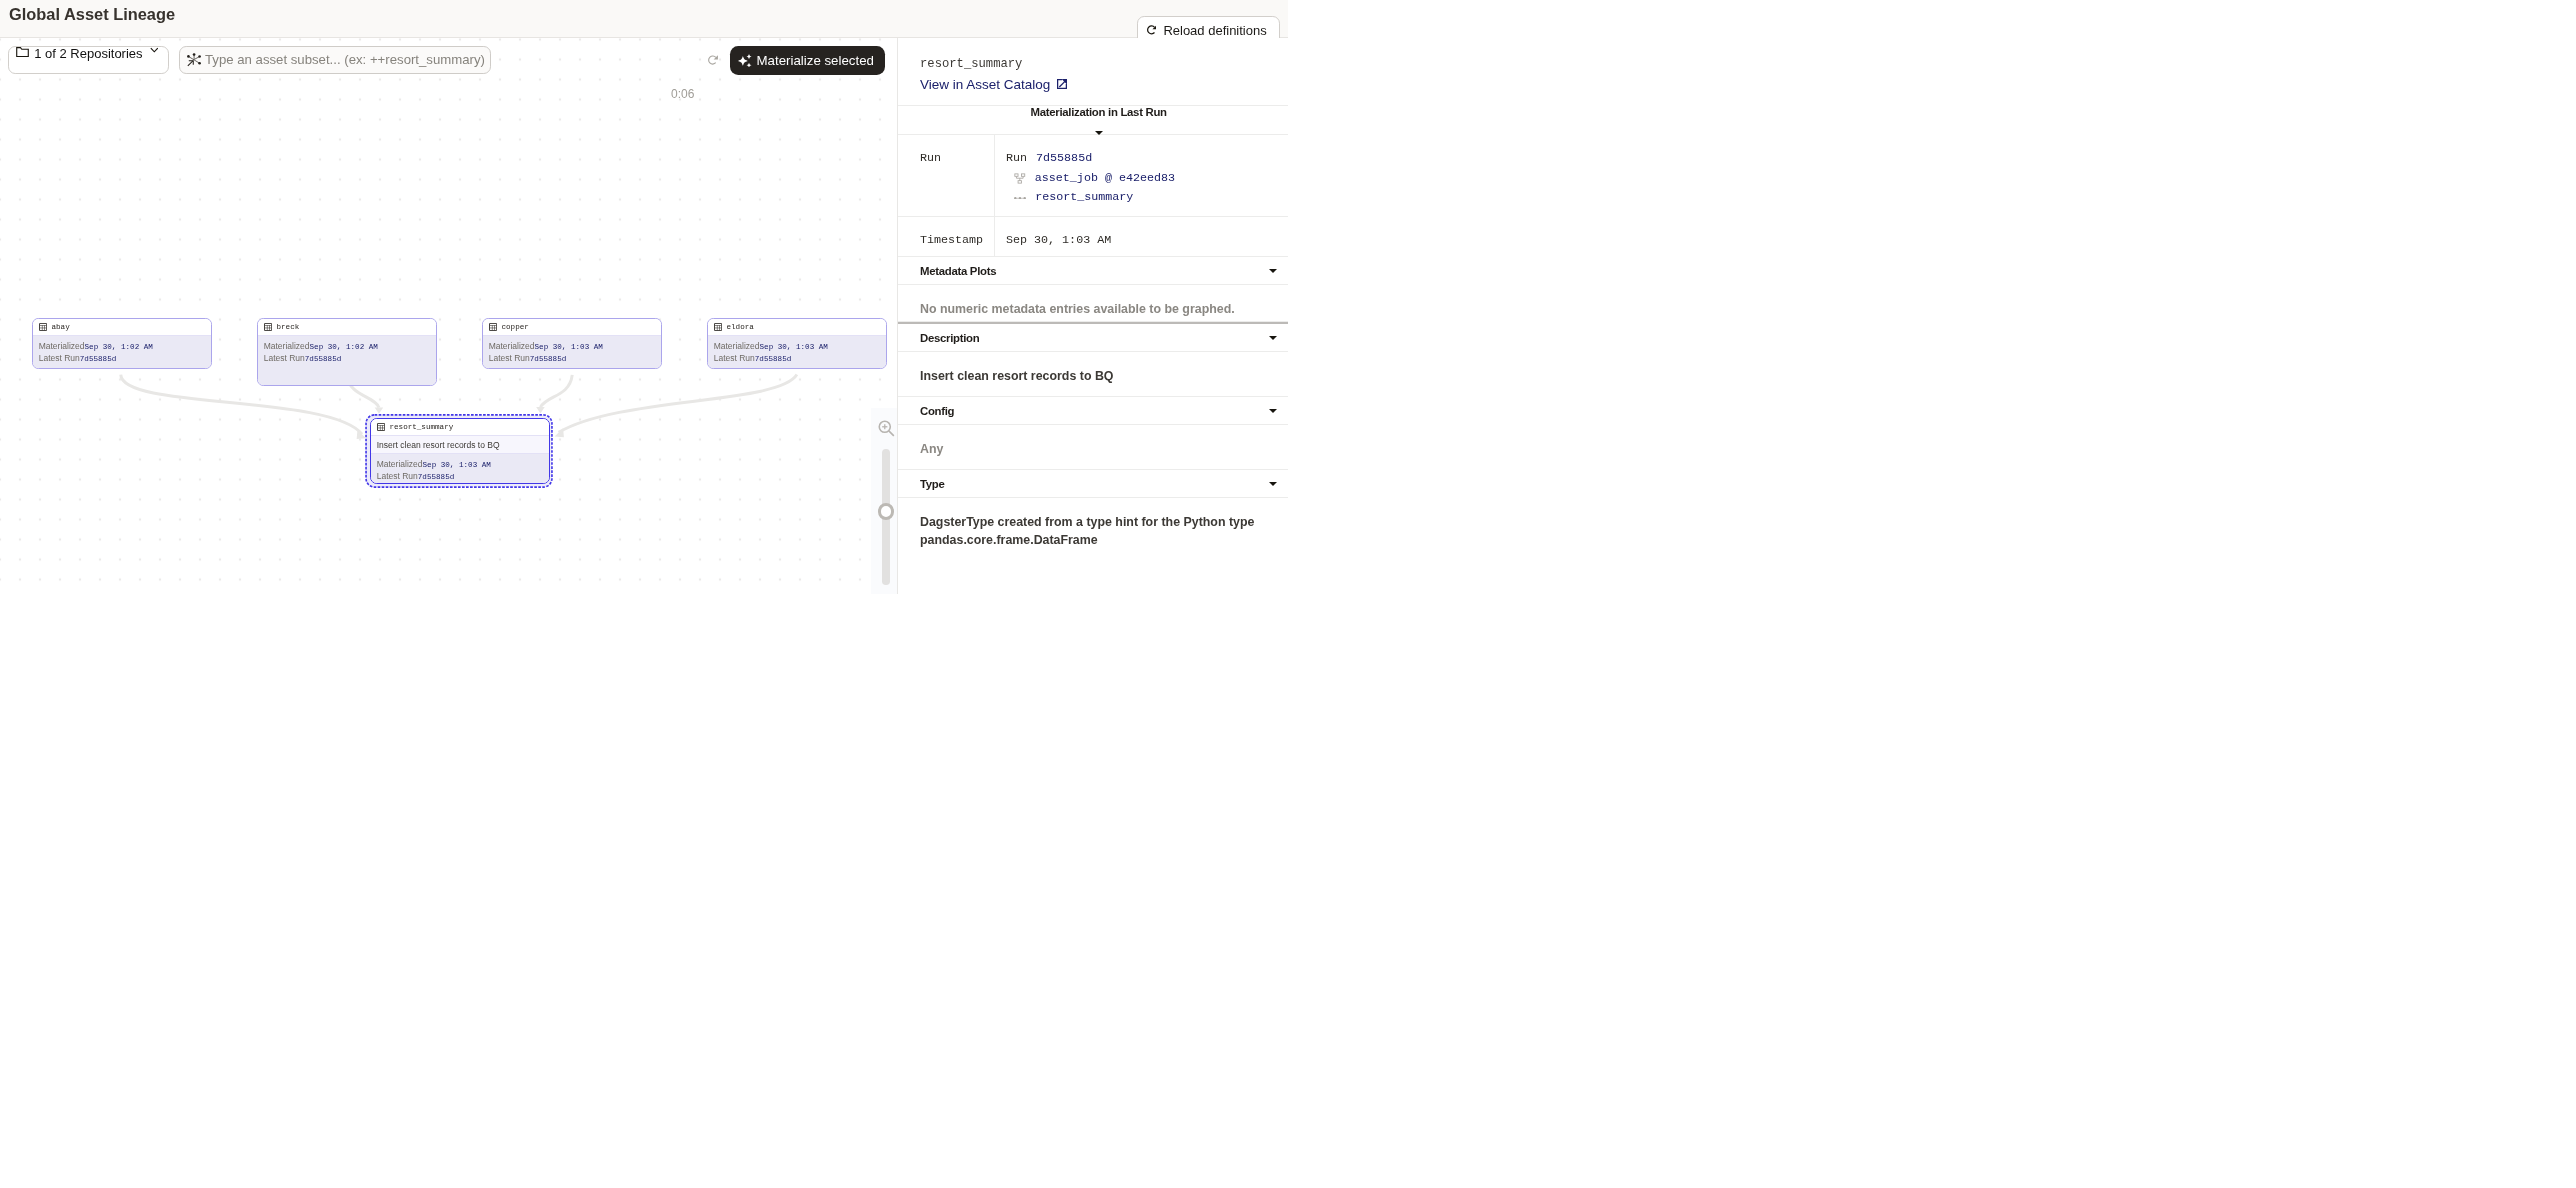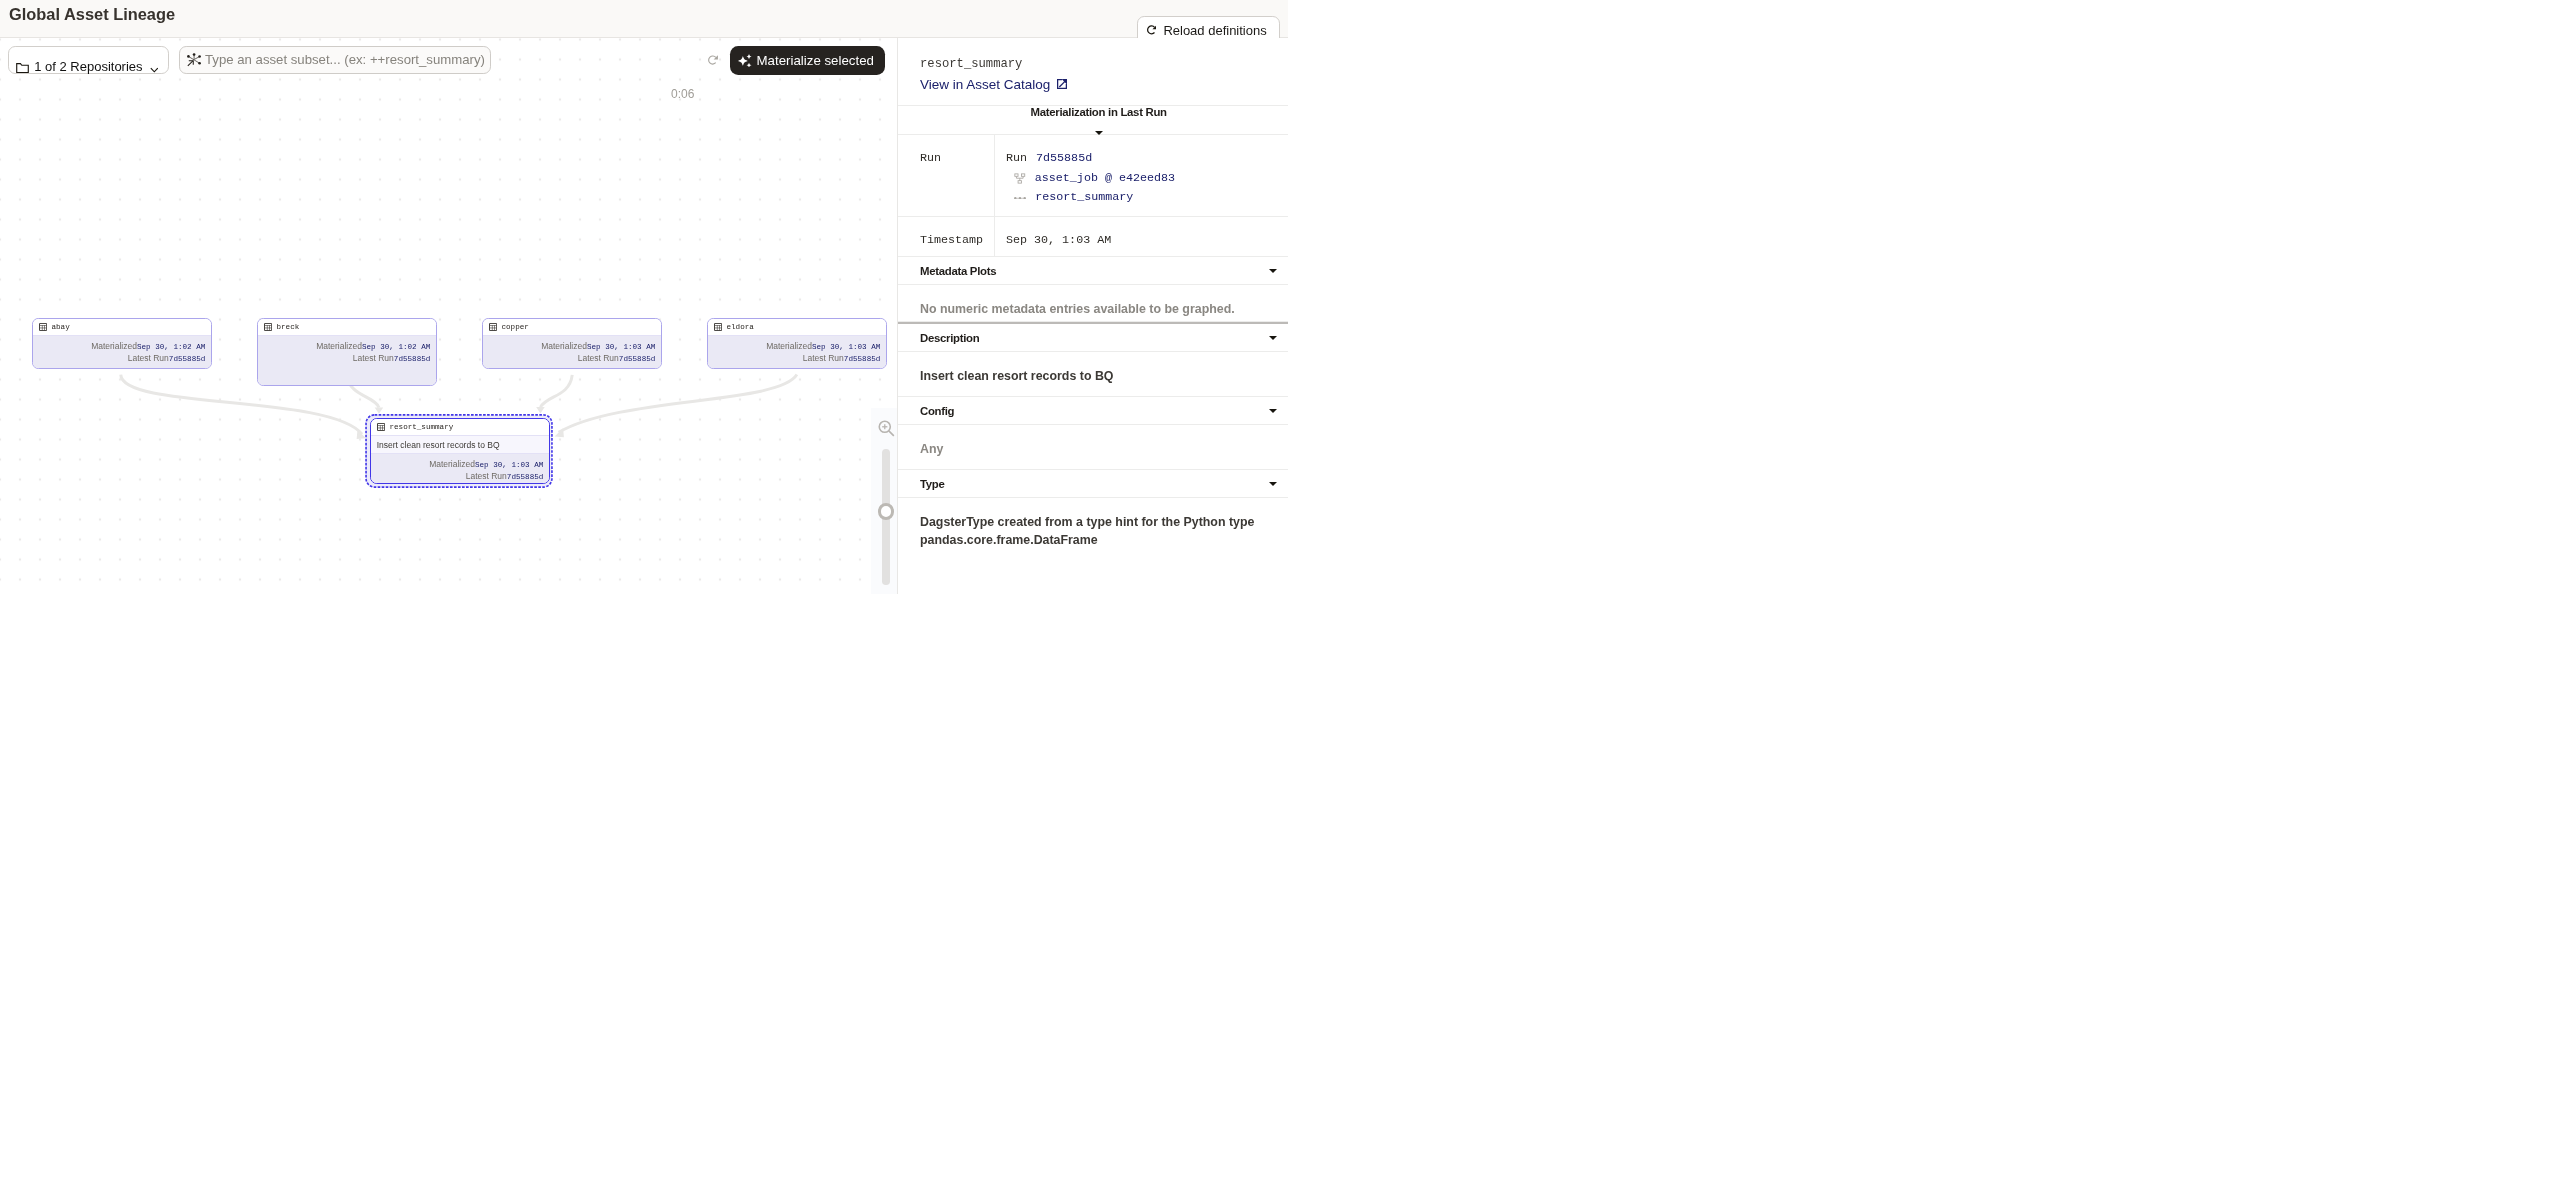--- a/index.html
+++ b/index.html
@@ -30,21 +30,21 @@
   .graph {
     position:absolute; left:0; top:38px; width:897px; height:556px;
     background:#fff;
     background-image: radial-gradient(circle at center, #ebeae9 1.2px, rgba(235,234,233,0) 1.6px);
     background-size: 20px 20px;
     background-position: -10px -8.5px;
     overflow:hidden;
   }
   .repo-btn {
     position:absolute; left:8.2px; top:7.9px; height:28px; width:161px;
-    display:flex; align-items:flex-end; gap:4.8px; padding:0 5.4px 0 7.2px;
+    display:flex; align-items:flex-start; gap:4.8px; padding:0 5.4px 0 7.2px;
     background:#fff; border:0.9px solid #d2cfcb; border-radius:7.2px;
     font-size:13px; color:#111; cursor:pointer; line-height:1; white-space:nowrap;
   }
   .assetsearch {
     position:absolute; left:179px; top:8px; width:312px; height:28px;
     background:#fbfaf9; border:0.9px solid #cfccc8; border-radius:7.2px;
     display:flex; align-items:center; gap:4px; padding:0 0 0 7.2px; overflow:hidden;
   }
   .assetsearch .ph { font-size:13.2px; color:#86837d; white-space:nowrap; line-height:1;}
   .timer { position:absolute; left:671px; top:14.3px; font-size:12px; color:#a09d97;
@@ -61,21 +61,21 @@
   .node { position:absolute; border:0.9px solid #aba5ec; border-radius:6.3px;
           background:#fff; overflow:hidden; cursor:pointer; display:flex; flex-direction:column;}
   .nhead { height:17.4px; flex:0 0 auto; display:flex; align-items:center; gap:4.6px; padding-left:5.7px;
            border-bottom:0.7px solid #e3e1f6; background:#fff;}
   .ticon { display:block; line-height:0; }
   .nname { font-size:7.6px; font-family:"Liberation Mono", monospace; color:#231f1b;
            line-height:1; position:relative; top:0.2px;}
   .ndesc { flex:0 0 auto; font-size:8.5px; padding:4px 5.7px 4px 5.7px; color:#3c3935; background:#f7f6fd;
            border-bottom:0.7px solid #e3e1f6; line-height:10px; height:18px;}
   .nbody { background:#eae9f5; padding:3.9px 5.7px 0 5.7px; flex:1 1 auto; }
-  .nrow { display:flex; justify-content:flex-end; align-items:baseline; height:12px;margin-left:23px;}
+  .nrow { display:flex; justify-content:flex-start; align-items:baseline; height:12px;}
   .nk { color:#6e6a64; font-size:8.5px; line-height:12px;}
   .nv { color:#1c216b; font-family:"Liberation Mono", monospace; font-size:7.6px; line-height:12px;}
 
   .node.selected { border:1.6px solid #4237e8; border-radius:6.8px; }
   .selbox { position:absolute; }
 
   
   .zoomctl { position:absolute; left:871px; top:370px; width:26px; height:186px; background:#fafbfd;}
   .zoom-in-ic { position:absolute; left:6.2px; top:11px; cursor:pointer;}
   .ztrack { position:absolute; left:11.4px; top:41px; width:7.6px; height:136px;

